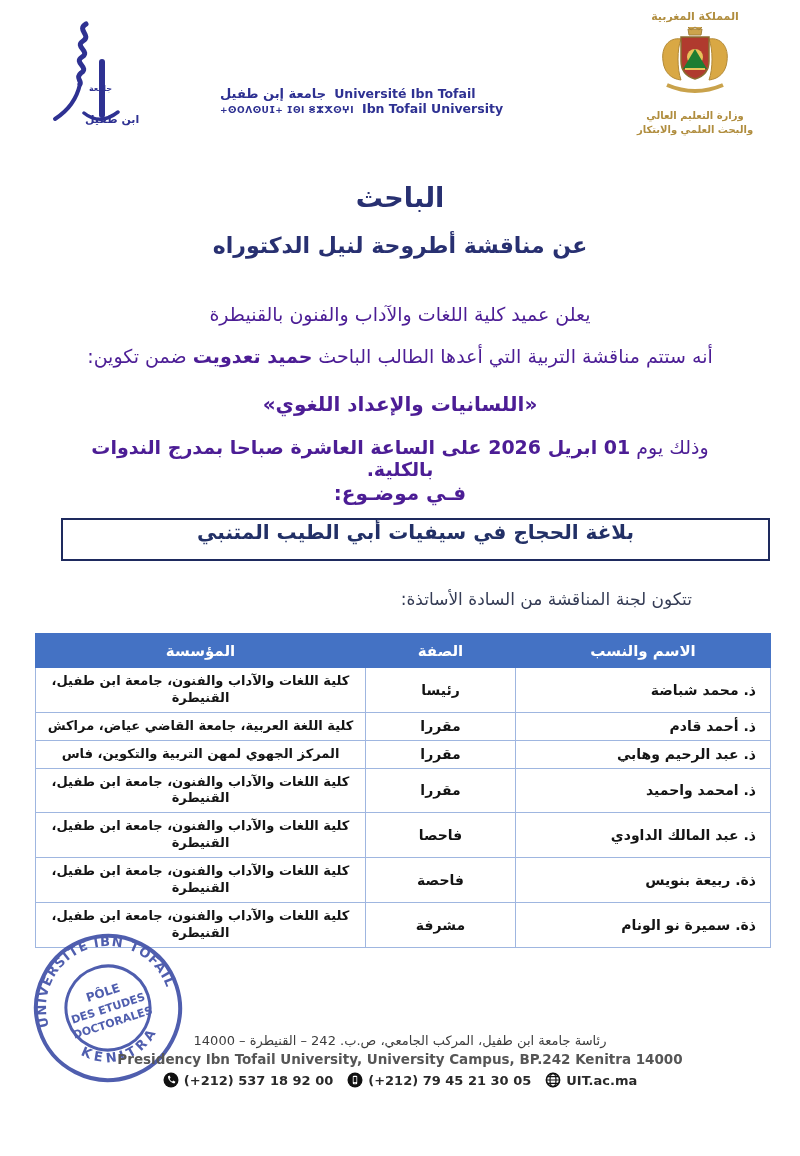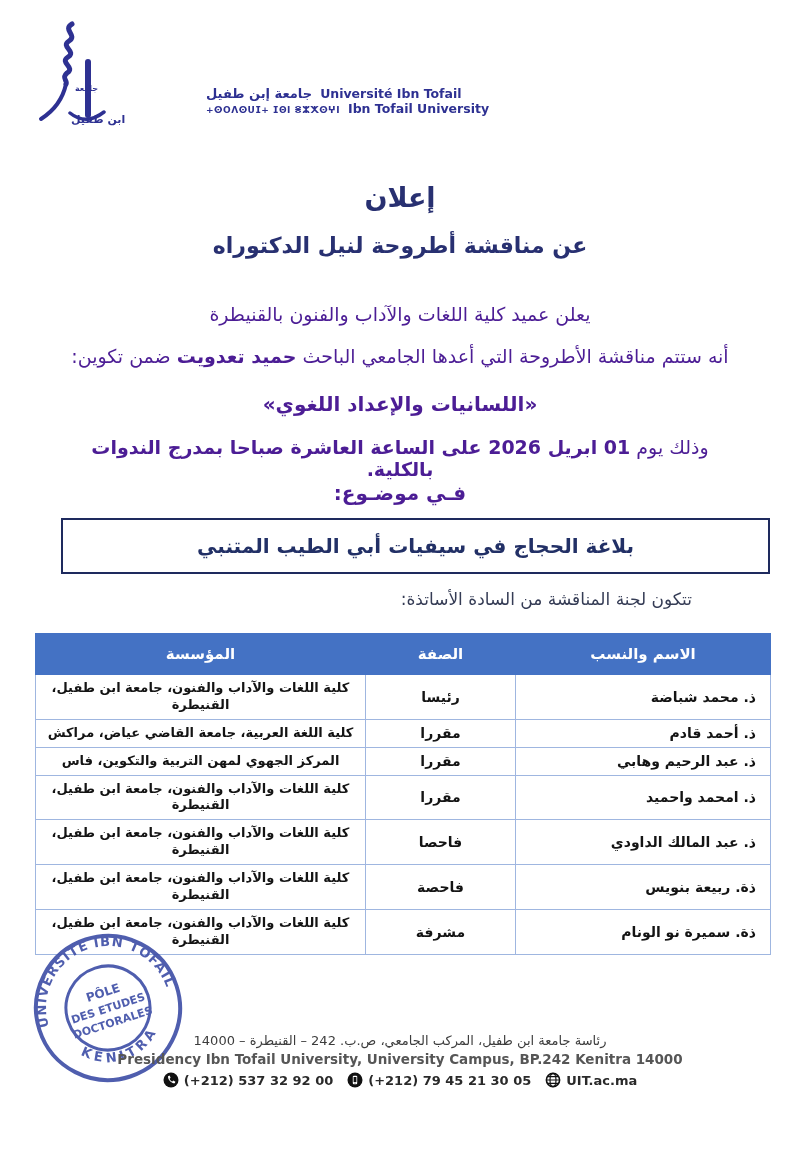--- a/index.html
+++ b/index.html
@@ -4,21 +4,21 @@
 <style>
   * { margin:0; padding:0; box-sizing:border-box; }
   html,body { background:#e8e8e8; }
   .page {
     position:relative; width:800px; height:1156px; margin:0 auto;
     background:#ffffff; overflow:hidden;
     font-family:"DejaVu Sans","Liberation Sans",sans-serif;
     color:#2a3174;
   }
   
-  .uni-logo { position:absolute; top:18px; left:28px; width:320px; height:115px; }
+  .uni-logo { position:absolute; top:18px; left:42px; width:320px; height:115px; }
   .squiggle { position:absolute; left:0; top:0; }
   .callig-word-top { position:absolute; left:47px; top:66px; font-size:8px; color:#2e3192; font-weight:bold; }
   .callig-word-bot { position:absolute; left:43px; top:95px; font-size:11px; color:#2e3192; font-weight:bold; }
   .cursive-block { position:absolute; left:72px; top:62px; width:110px; text-align:center; }
   .cursive-small { font-size:8px; color:#2e3192; font-weight:bold; letter-spacing:.5px; }
   .cursive-name { font-family:"DejaVu Serif","Liberation Serif",serif; font-style:italic; font-weight:bold; font-size:21px; color:#2e3192; line-height:.9; }
   .names-block { position:absolute; left:178px; top:68px; width:200px; }
   .names-line { display:flex; align-items:baseline; gap:8px; white-space:nowrap; }
   .ar-name { font-size:13px; font-weight:bold; color:#2e3192; }
   .fr-name { font-size:12.5px; font-weight:bold; color:#2e3192; }
@@ -34,34 +34,34 @@
   .doc-title { position:absolute; top:182px; left:0; width:100%; text-align:center; font-size:27px; font-weight:bold; color:#283071; }
   .doc-subtitle { position:absolute; top:233px; left:0; width:100%; text-align:center; font-size:22px; font-weight:bold; color:#283071; }
   .para { position:absolute; left:60px; right:60px; text-align:center; font-size:19px; color:#4c1d95; }
   .p1 { top:303px; }
   .p2 { top:345px; }
   .p3 { top:392px; font-weight:bold; font-size:20px; }
   .p4 { top:436px; }
   .p5 { top:481px; font-weight:bold; font-size:20px; letter-spacing:.5px; }
   .bold-seg { font-weight:bold; }
   .thesis-box {
-    position:absolute; top:518px; left:32px; right:30px; height:56px;
-    border:2.5px solid #1e2a5e; display:flex; align-items:center; justify-content:center;margin-left:29px;
+    position:absolute; top:518px; left:32px; right:30px; height:43px;
+    border:2.5px solid #1e2a5e; display:flex; justify-content:center;margin-left:29px;
   }
   .thesis-title { font-size:20px; font-weight:bold; color:#223066; }
   .committee-intro { position:absolute; top:589px; left:60px; right:108px; text-align:right; font-size:17px; color:#353c55; }
 
   
   .committee-table { position:absolute; top:633px; left:35px; width:735px; border-collapse:collapse; table-layout:fixed; direction:rtl; }
   .committee-table col.c-name { width:255px; }
   .committee-table col.c-role { width:150px; }
   .committee-table col.c-inst { width:330px; }
   .committee-table th {
     background:#4472c4; color:#ffffff; font-weight:bold; font-size:15px;
-    height:41px; border:1px solid #4472c4; text-align:center;
+    height:34px; border:1px solid #4472c4; text-align:center;
   }
   .committee-table td {
     border:1px solid #9fb6e0; background:#fff; color:#141414; font-weight:bold;
     vertical-align:middle; padding:5px 6px;
   }
   .committee-table td.cell-name { text-align:right; padding-right:14px; font-size:14px; }
   .committee-table td.cell-role { text-align:center; font-size:14px; }
   .committee-table td.cell-inst { text-align:center; font-size:13px; line-height:1.3; }
 
   
@@ -97,27 +97,48 @@
         <span class="ar-name rtl">جامعة إبن طفيل</span>
         <span class="fr-name">Université Ibn Tofail</span>
       </div>
       <div class="names-line">
         <span class="tif-name">+ⵙΟΛ‌ⵙUⵊ+ ⵊΘⵏ ⴻⵣⵅⵙⵖⵏ</span>
         <span class="en-name">Ibn Tofail University</span>
       </div>
     </div>
   </div>
 
-
-  <div class="doc-title rtl">إعلان</div>
+  <div class="ministry">
+    <div class="kingdom-text rtl">المملكة المغربية</div>
+    <svg width="96" height="78" viewBox="0 0 96 78">
+
+      <path d="M41 4 h14 l-1 6 h-12 Z M41 2 l3 3 4 -3 4 3 3 -3" fill="#cda44c" stroke="#a5823a" stroke-width="1"></path>
+
+      <path d="M34 14 C22 12 14 22 16 36 C17 47 24 54 34 55 C30 44 30 24 34 14 Z" fill="#d9a844" stroke="#b38a37" stroke-width="1"></path>
+      <path d="M62 14 C74 12 82 22 80 36 C79 47 72 54 62 55 C66 44 66 24 62 14 Z" fill="#d9a844" stroke="#b38a37" stroke-width="1"></path>
+
+      <path d="M34 12 h28 v24 q0 14 -14 18 q-14 -4 -14 -18 Z" fill="#b03a2e" stroke="#8a6d2f" stroke-width="1.5"></path>
+      <circle cx="48" cy="32" r="8" fill="#e8c35a"></circle>
+      <path d="M36 44 L48 24 L60 44 Z" fill="#1e7d32"></path>
+      <path d="M38 44 h20" stroke="#e8c35a" stroke-width="2"></path>
+
+      <path d="M20 60 Q48 72 76 60" fill="none" stroke="#c9a24b" stroke-width="4"></path>
+    </svg>
+    <div class="ministry-text rtl">
+      <div>وزارة التعليم العالي</div>
+      <div>والبحث العلمي والابتكار</div>
+    </div>
+  </div>
+
+  <div class="doc-title rtl">الباحث</div>
   <div class="doc-subtitle rtl">عن مناقشة أطروحة لنيل الدكتوراه</div>
 
   <div class="para p1 rtl">يعلن عميد كلية اللغات والآداب والفنون بالقنيطرة</div>
 
-  <div class="para p2 rtl"><span>أنه ستتم مناقشة الأطروحة التي أعدها الجامعي الباحث </span><span class="bold-seg">حميد تعدويت</span><span> ضمن تكوين:</span></div>
+  <div class="para p2 rtl"><span>أنه ستتم مناقشة التربية التي أعدها الطالب الباحث </span><span class="bold-seg">حميد تعدويت</span><span> ضمن تكوين:</span></div>
 
   <div class="para p3 rtl">«اللسانيات والإعداد اللغوي»</div>
 
   <div class="para p4 rtl"><span>وذلك يوم </span><span class="bold-seg">01 ابريل 2026 على الساعة العاشرة صباحا بمدرج الندوات بالكلية.</span></div>
 
   <div class="para p5 rtl">فـي موضـوع:</div>
 
   <div class="thesis-box">
     <span class="thesis-title rtl">بلاغة الحجاج في سيفيات أبي الطيب المتنبي</span>
   </div>
@@ -198,21 +219,21 @@
 
   <div class="footer">
     <div class="footer-ar">رئاسة جامعة ابن طفيل، المركب الجامعي، ص.ب. 242 – القنيطرة – 14000</div>
     <div class="footer-en">Presidency Ibn Tofail University, University Campus, BP.242 Kenitra 14000</div>
     <div class="footer-contacts">
       <span class="contact-item">
         <svg width="16" height="16" viewBox="0 0 16 16">
           <circle cx="8" cy="8" r="7.5" fill="#111"></circle>
           <path d="M5 4.2 L6.6 3.6 L7.6 5.8 L6.6 6.8 C7 8.2 8 9.2 9.3 9.6 L10.3 8.6 L12.4 9.7 L11.8 11.3 C9 11.6 4.7 8 5 4.2 Z" fill="#fff"></path>
         </svg>
-        <span>(+212) 537 32 92 00</span>
+        <span>(+212) 537 18 92 00</span>
       </span>
       <span class="contact-item">
         <svg width="16" height="16" viewBox="0 0 16 16">
           <circle cx="8" cy="8" r="7.5" fill="#111"></circle>
           <rect x="5.8" y="3.8" width="4.4" height="8.4" rx="1" fill="#fff"></rect>
           <rect x="6.6" y="5" width="2.8" height="5" fill="#111"></rect>
           <circle cx="8" cy="11.1" r="0.5" fill="#111"></circle>
         </svg>
         <span>(+212) 79 45 21 30 05</span>
       </span>

